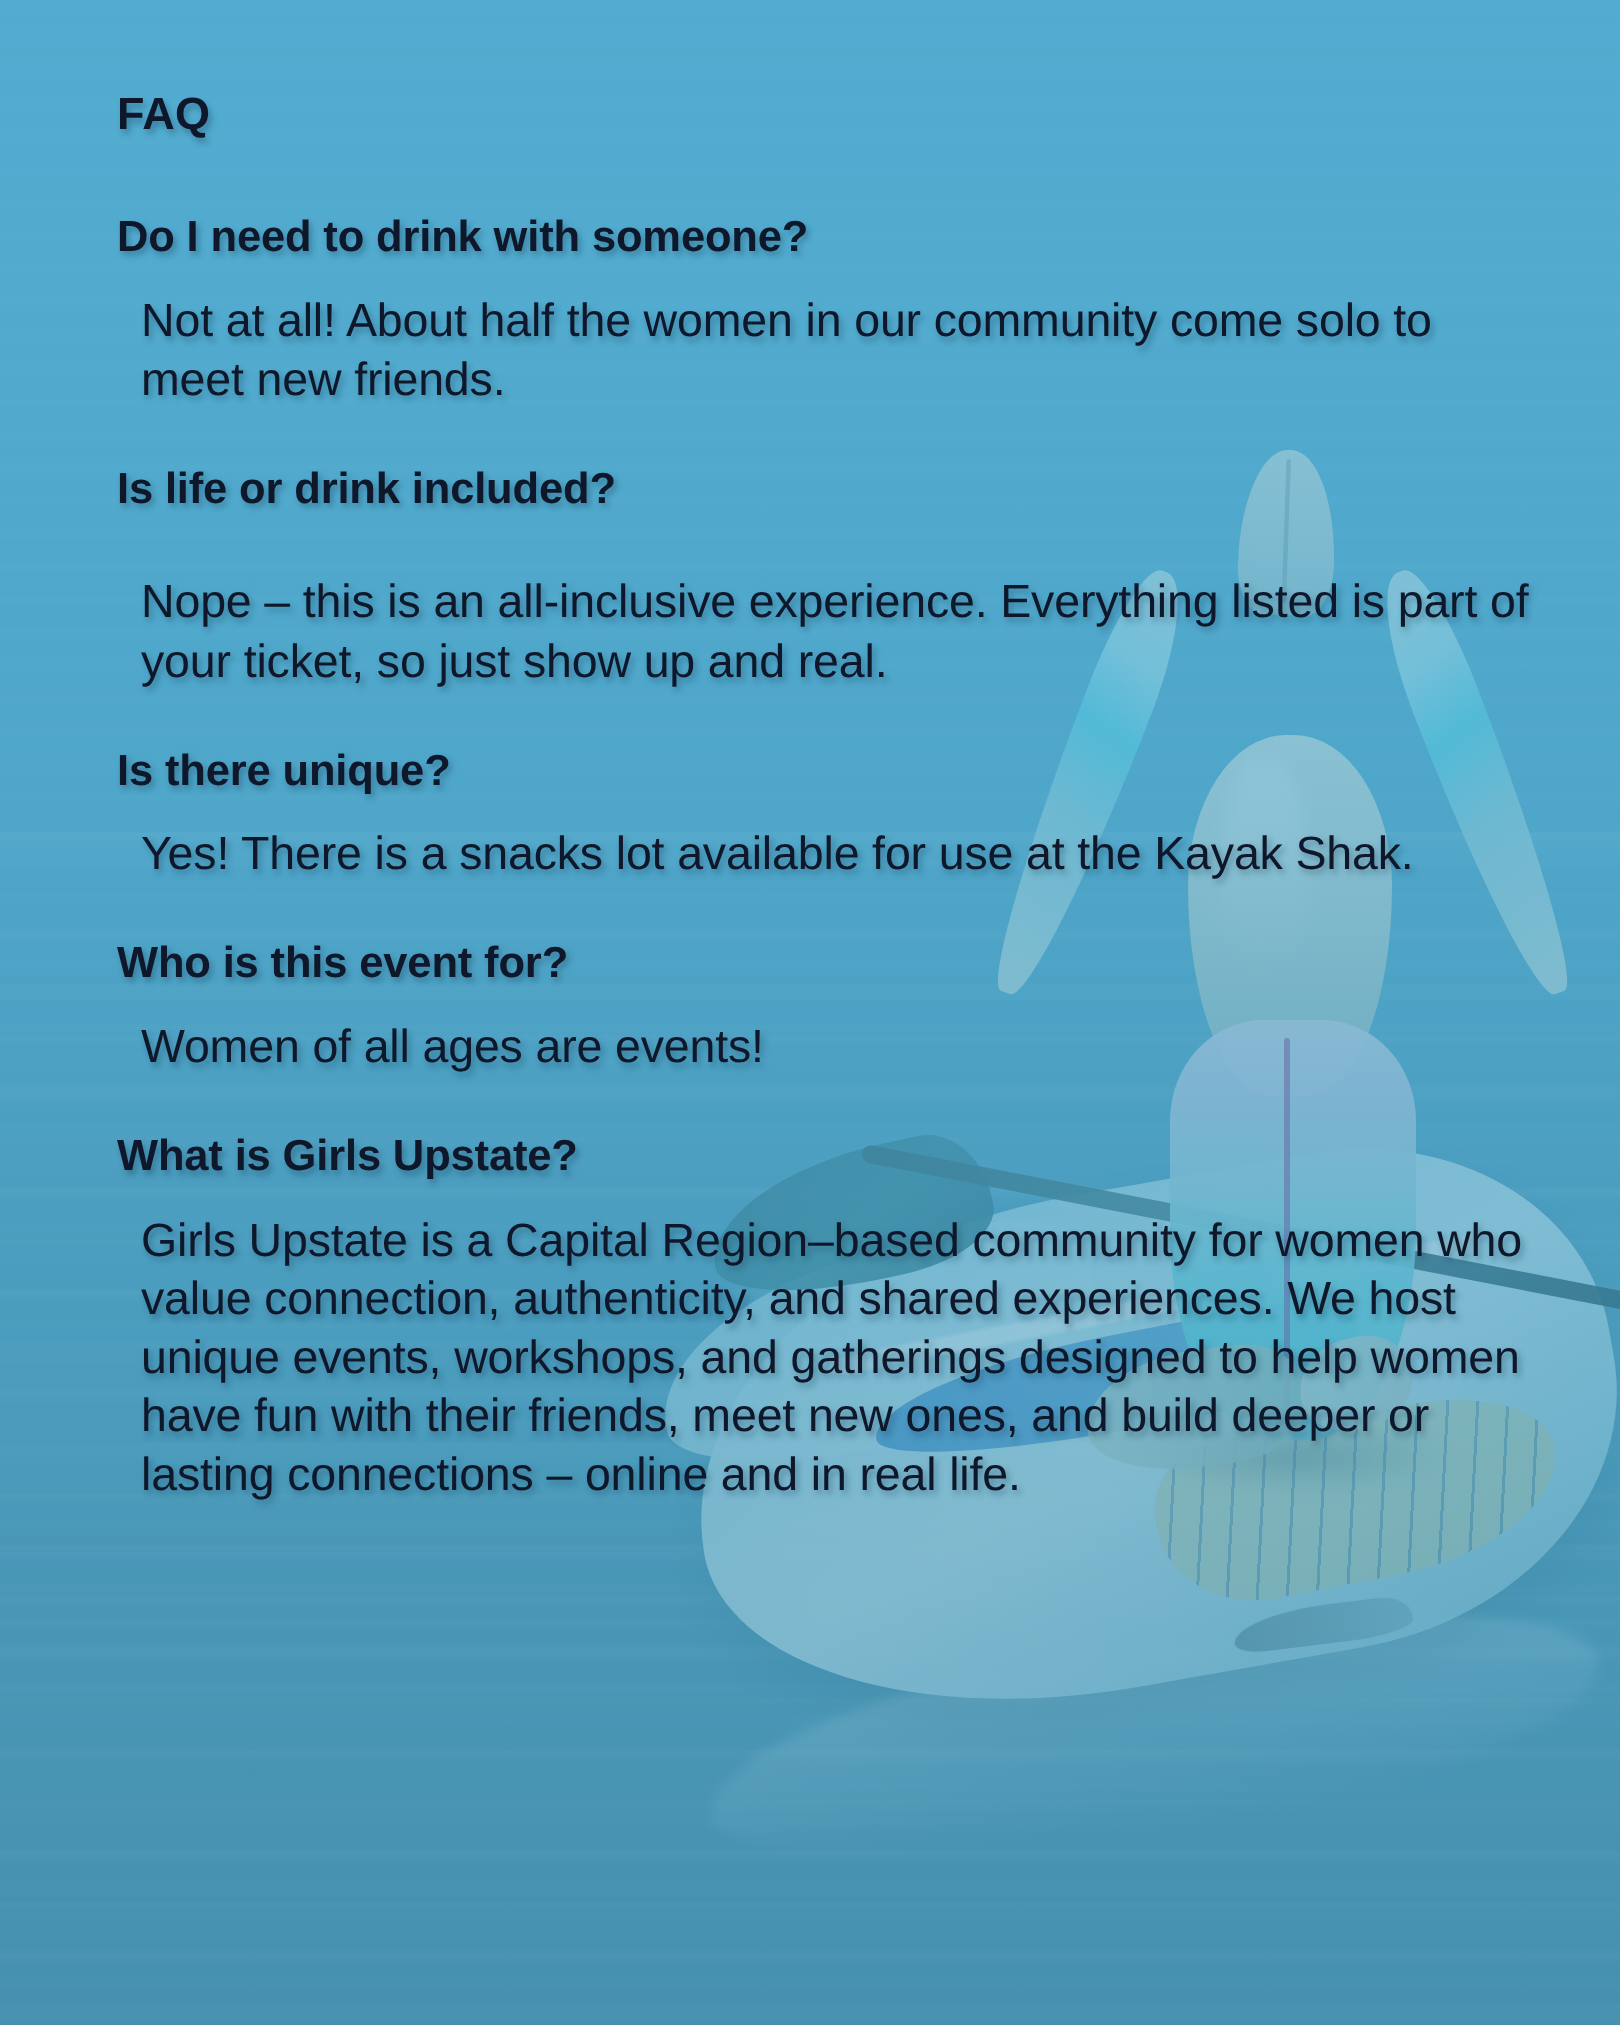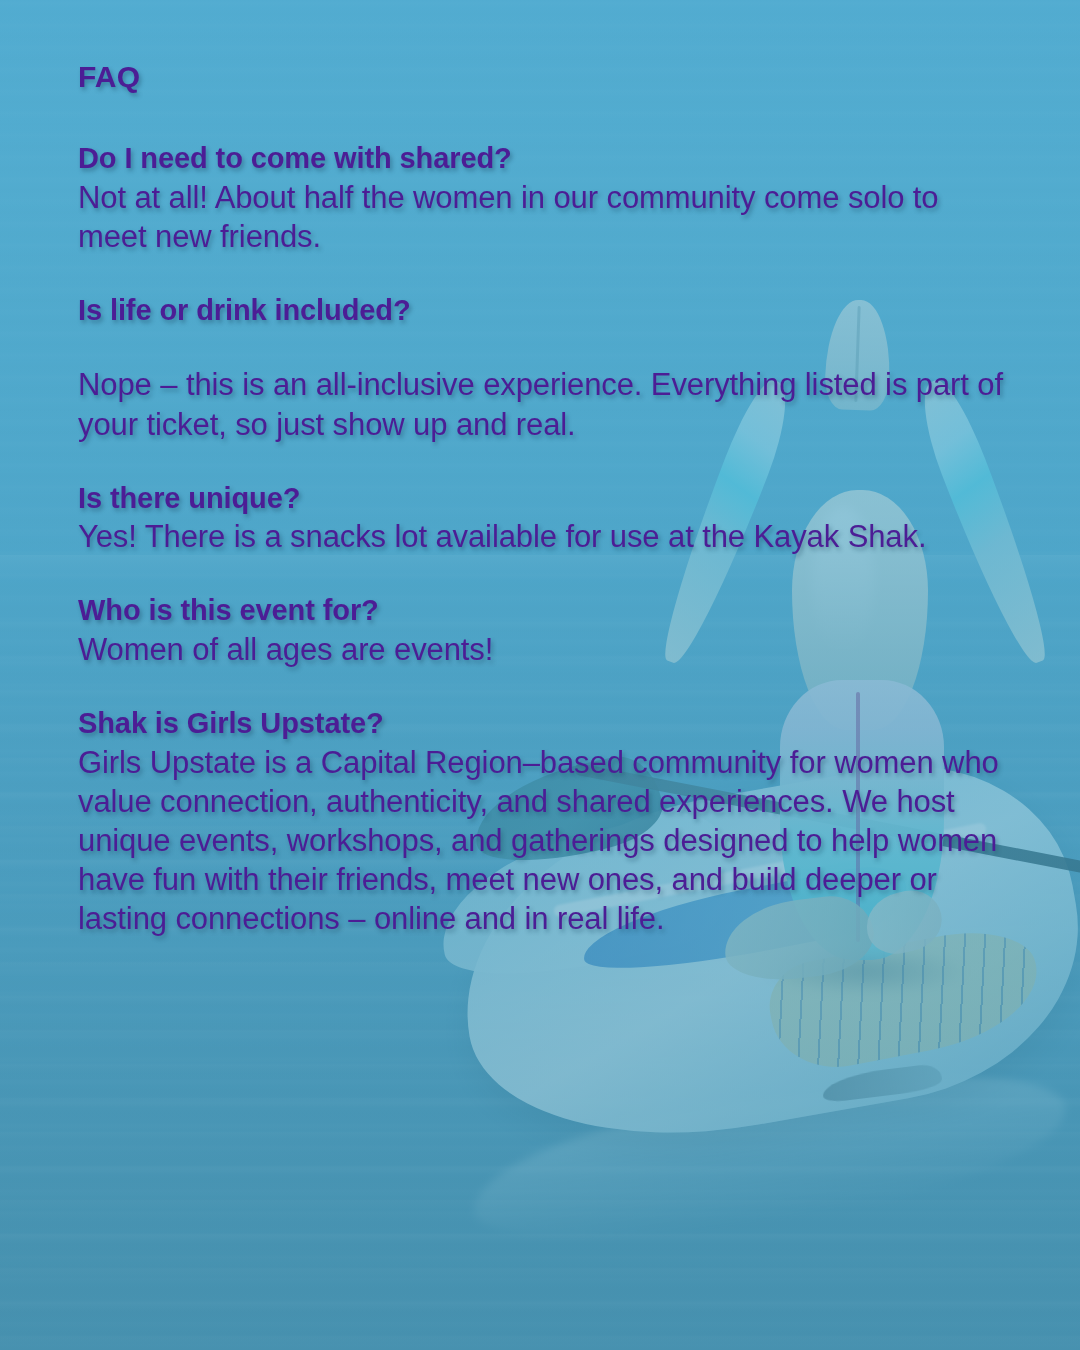--- a/index.html
+++ b/index.html
@@ -270,21 +270,21 @@
       rgba(70,145,176,0.60) 100%);
     mix-blend-mode: normal;
   }
 
   
   .content {
     position: absolute;
     left: 78px;
     top: 62px;
     right: 40px;
-    color: #4c1d95;
+    color: #0f172a;
     text-shadow: 2px 3px 4px rgba(25,70,95,0.42);
   }
   .eyebrow {
     font-size: 30px;
     font-weight: 700;
     letter-spacing: .2px;
     line-height: 1.0;
     margin: 0 0 48px 0;
   }
   .qa { margin: 0 0 36px 0; }
@@ -293,21 +293,21 @@
     font-size: 29px;
     font-weight: 700;
     line-height: 1.30;
     margin: 0;
     letter-spacing: -0.1px;
   }
   .a {
     font-size: 31px;
     font-weight: 400;
     line-height: 1.26;
-    margin: 0;
+    margin: 16px;
     letter-spacing: -0.1px;
     max-width: 930px;
   }
 </style>
 </head>
 <body>
 
 <div id="canvas">
 
   <div class="photo">
@@ -343,21 +343,21 @@
     </div>
 
     <div class="tint"></div>
   </div>
 
   <div class="content">
 
     <p class="eyebrow">FAQ</p>
 
     <div class="qa">
-      <p class="q">Do I need to come with shared?</p>
+      <p class="q">Do I need to drink with someone?</p>
       <p class="a">Not at all! About half the women in our community come solo to meet new friends.</p>
     </div>
 
     <div class="qa">
       <p class="q">Is life or drink included?</p>
     </div>
 
     <div class="qa">
       <p class="a">Nope – this is an all-inclusive experience. Everything listed is part of your ticket, so just show up and real.</p>
     </div>
@@ -366,18 +366,18 @@
       <p class="q">Is there unique?</p>
       <p class="a">Yes! There is a snacks lot available for use at the Kayak Shak.</p>
     </div>
 
     <div class="qa">
       <p class="q">Who is this event for?</p>
       <p class="a">Women of all ages are events!</p>
     </div>
 
     <div class="qa">
-      <p class="q">Shak is Girls Upstate?</p>
+      <p class="q">What is Girls Upstate?</p>
       <p class="a">Girls Upstate is a Capital Region–based community for women who value connection, authenticity, and shared experiences. We host unique events, workshops, and gatherings designed to help women have fun with their friends, meet new ones, and build deeper or lasting connections – online and in real life.</p>
     </div>
 
   </div>
 </div>
 
 </body></html>

